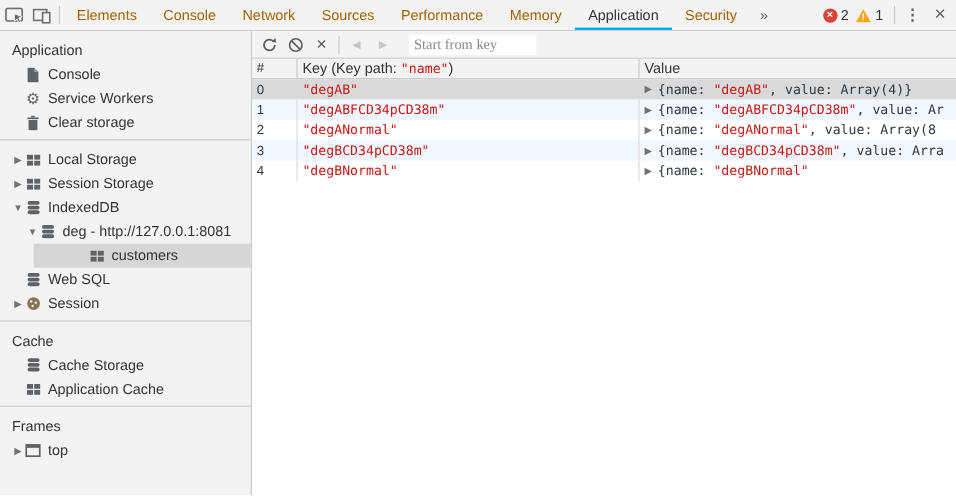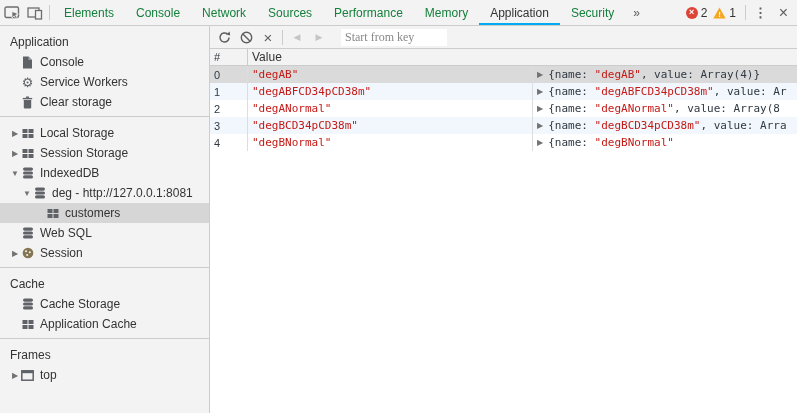--- a/index.html
+++ b/index.html
@@ -4,41 +4,41 @@
 <style>
   * { box-sizing: border-box; margin: 0; padding: 0; }
   html,body { width: 797px; height: 413px; overflow: hidden; }
   body { font-family: "Liberation Sans", sans-serif; font-size: 12px; color: #333; background: #fff; }
 
   
   .tabbar { height: 26px; background: #f3f3f3; border-bottom: 1px solid #ccc; display: flex; align-items: stretch; }
   .icon-btn { width: 23px; display: flex; align-items: center; justify-content: center; cursor: pointer; }
   .sep-v { width: 1px; height: 15px; background: #ccc; margin: auto 3px; }
   .tabs { display: flex; align-items: stretch; }
-  .tab { padding: 0 11px; display: flex; align-items: center; color: #15803d; position: relative; cursor: pointer; white-space: nowrap; }
+  .tab { padding: 0 11px; display: flex; align-items: center; color: #a16207; position: relative; cursor: pointer; white-space: nowrap; }
   .tab.selected { color: #333; }
   .tab.selected::after { content: ""; position: absolute; left: 0; right: 0; bottom: 0; height: 2px; background: #03a9f4; }
   .tab-overflow { padding: 0 8px; display: flex; align-items: center; color: #5a5a5a; cursor: pointer; }
   .badges { margin-left: auto; display: flex; align-items: center; padding-right: 2px; }
   .err-dot { width: 12px; height: 12px; border-radius: 50%; background: #db4437; color: #fff; font-size: 9px; font-weight: bold; display: flex; align-items: center; justify-content: center; line-height: 1; }
   .badge-num { margin: 0 6px 0 3px; color: #333; }
   .warn-tri { display: flex; align-items: center; }
   .kebab { font-size: 13px; font-weight: bold; color: #5f5f5f; letter-spacing: 0; }
   .close-x { font-size: 16px; color: #5f5f5f; }
 
   
   .content { display: flex; height: 387px; }
 
   
   .sidebar { width: 210px; flex: none; background: #f3f3f3; border-right: 1px solid #ccc; overflow: hidden; }
   .sb-section { border-bottom: 1px solid #ccc; padding: 6px 0 4px; }
   .sb-section:last-child { border-bottom: none; }
   .sb-title { height: 20px; display: flex; align-items: center; padding-left: 10px; color: #333; }
   .sb-item { height: 20px; display: flex; align-items: center; color: #333; cursor: pointer; white-space: nowrap; }
-  .sb-item.selected { background: #d6d6d6; }
+  .sb-item.selected { background: #d6d6d6; margin-left: 28px; }
   .tri { width: 12px; flex: none; font-size: 8px; color: #727272; text-align: center; }
   .sb-icon { width: 13px; height: 13px; flex: none; margin-right: 6px; display: inline-flex; align-items: center; justify-content: center; }
   .gear-glyph { font-size: 13px; color: #5f6368; line-height: 1; }
   .lvl0 { padding-left: 9px; }
   .lvl1 { padding-left: 21px; }
   .lvl2 { padding-left: 46px; }
 
   
   .main { flex: 1; min-width: 0; display: flex; flex-direction: column; background: #fff; }
   .toolbar { height: 23px; flex: none; background: #f3f3f3; border-bottom: 1px solid #ccc; display: flex; align-items: center; padding: 0 3px; }
@@ -296,20 +296,21 @@
       <div class="tb-btn tb-x">×</div>
       <div class="sep-v"></div>
       <div class="tb-btn tb-arrow disabled">◀</div>
       <div class="tb-btn tb-arrow disabled">▶</div>
       <input class="tb-input" type="text" placeholder="Start from key" style="">
     </div>
 
     <div class="grid">
       <div class="g-head">
         <div class="gc gc-idx">#</div>
+        <div class="gc gc-key"><span>Key (Key path: </span><span class="mono red">"name"</span><span>)</span></div>
         <div class="gc gc-val">Value</div>
       </div>
 
       <div class="g-row selected">
         <div class="gc gc-idx">0</div>
         <div class="gc gc-key"><span class="mono red">"degAB"</span></div>
         <div class="gc gc-val"><span class="val-tri">▶</span><span class="mono dark">{name: </span><span class="mono red">"degAB"</span><span class="mono dark">, value: Array(4)}</span></div>
       </div>
 
       <div class="g-row alt">

